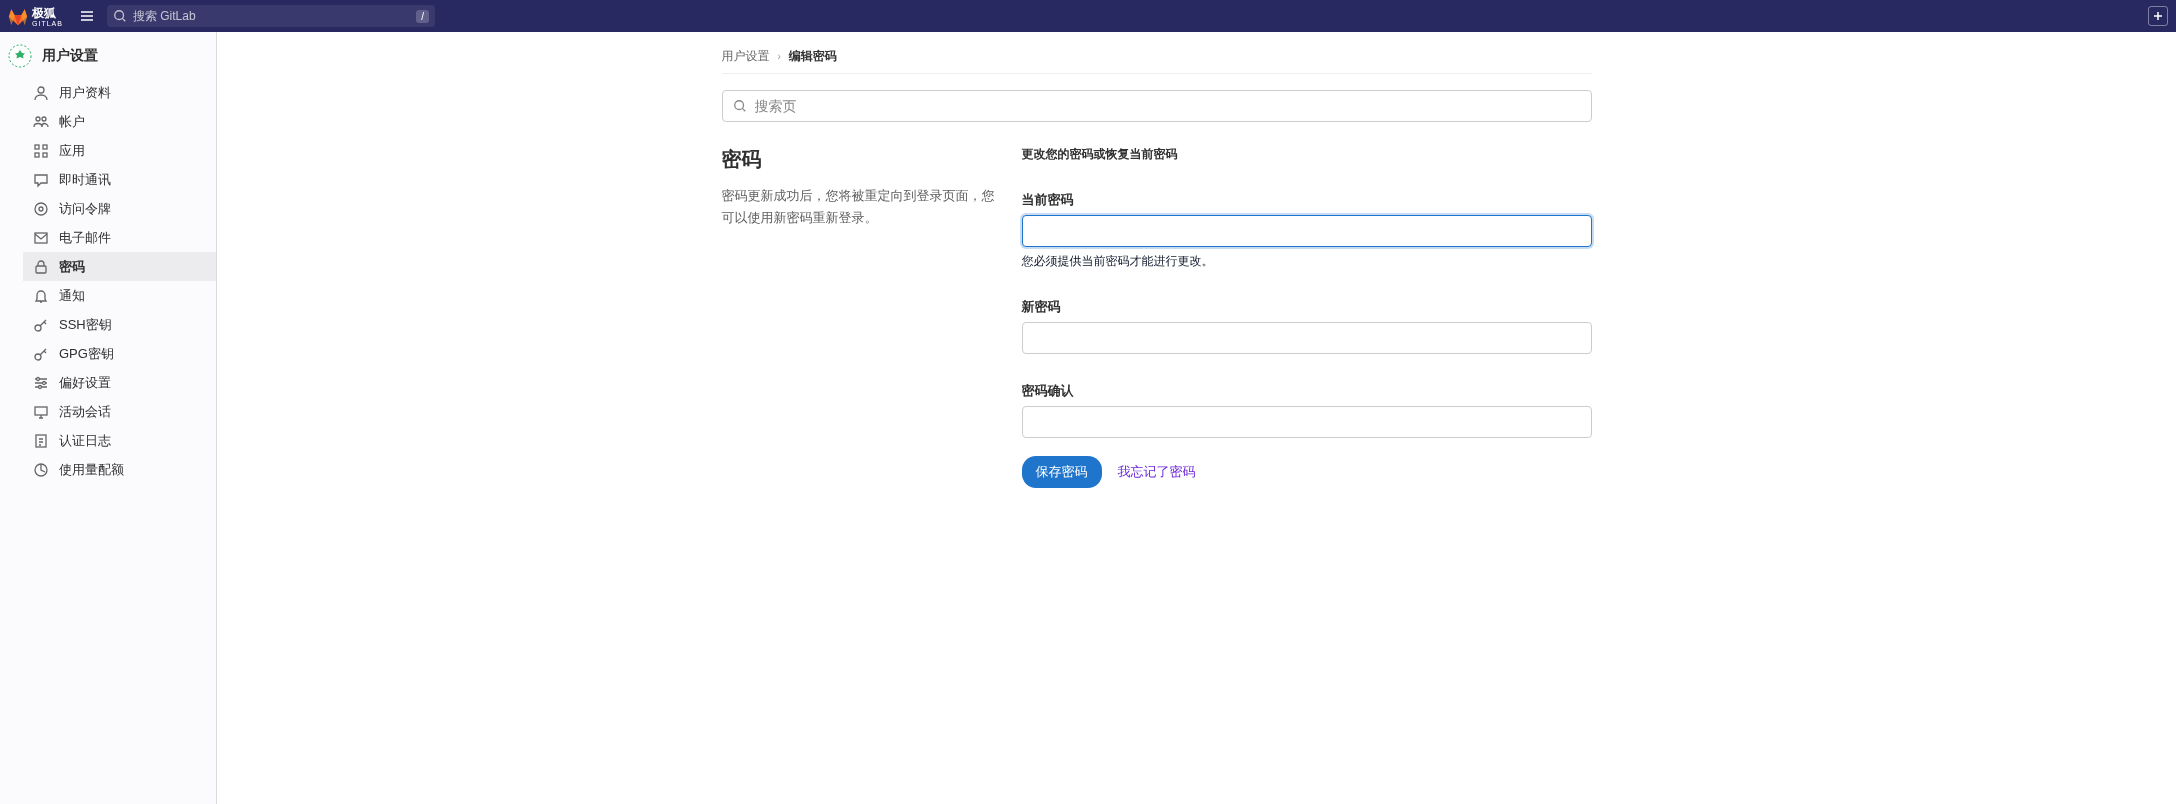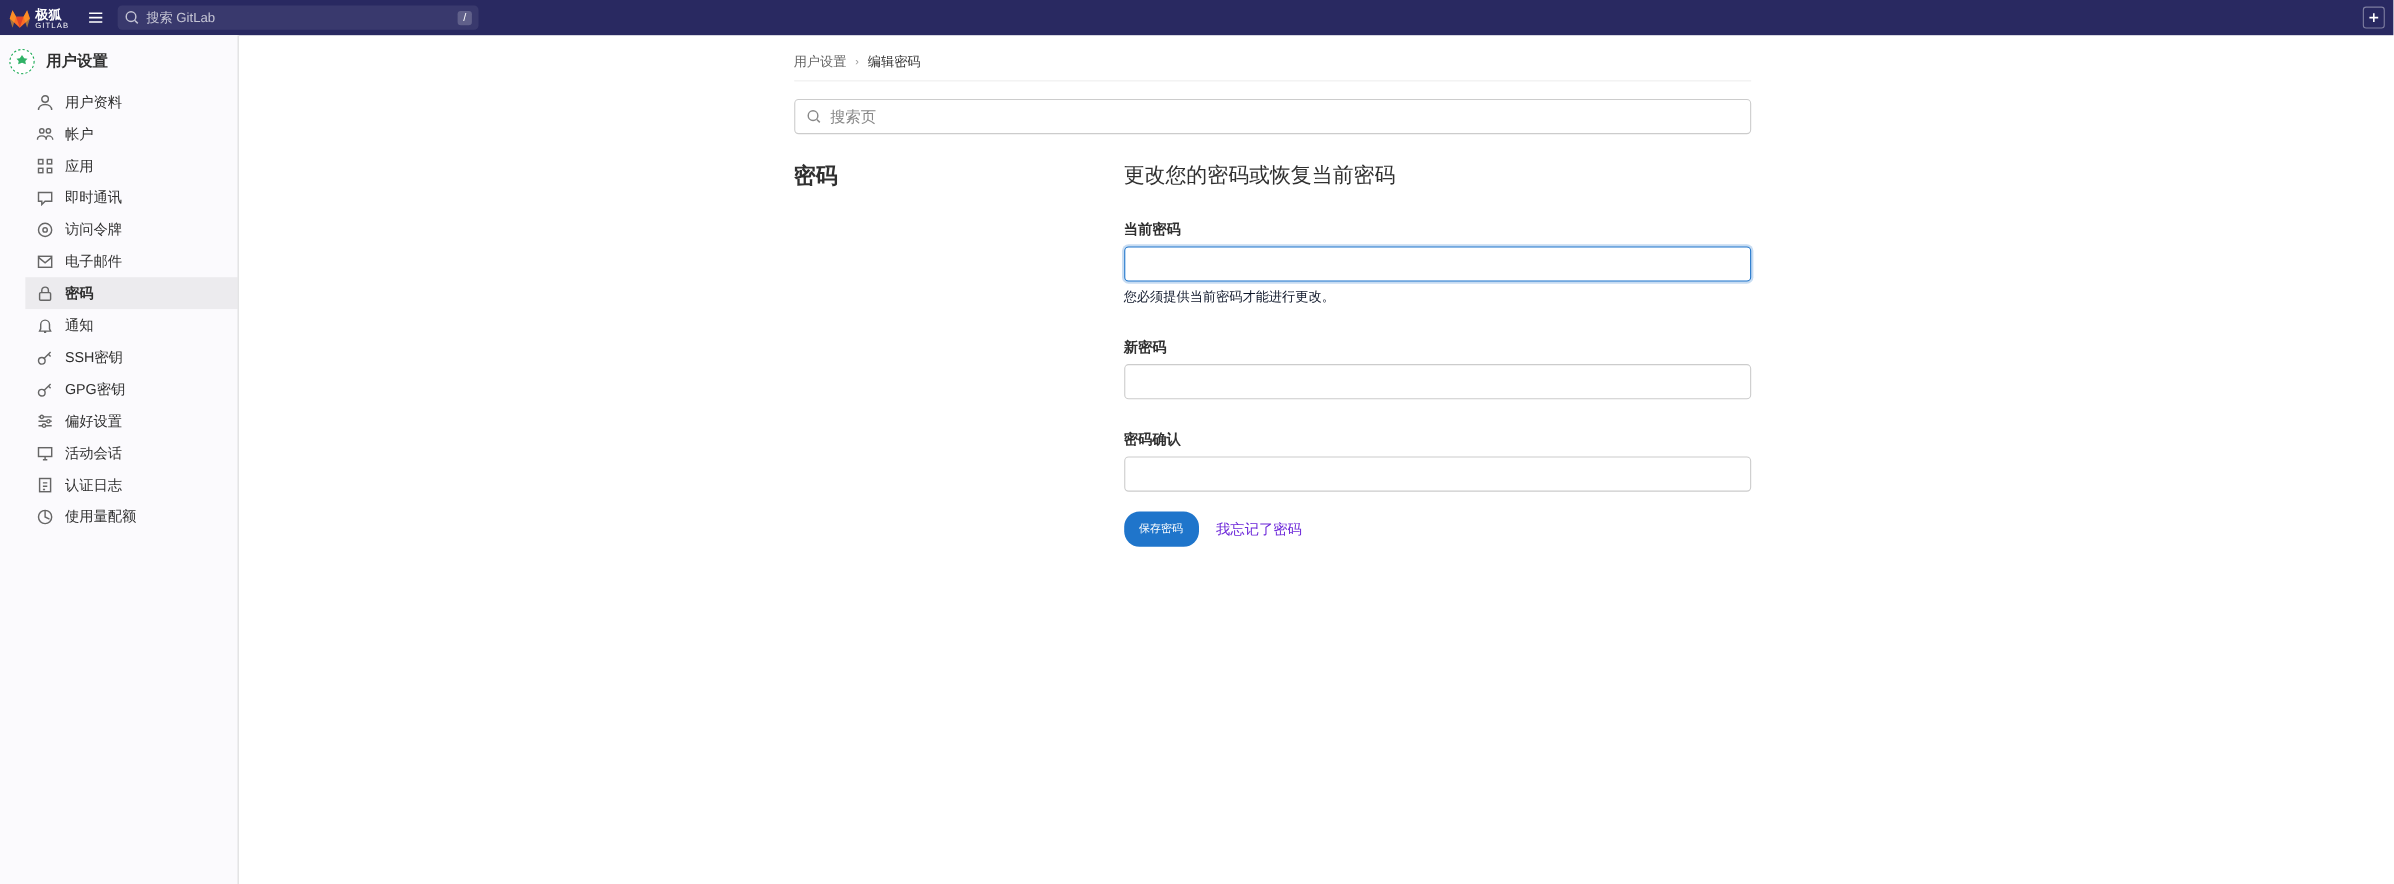--- a/index.html
+++ b/index.html
@@ -141,21 +141,21 @@
   }
   .breadcrumb {
     font-size: 12px;
     color: #666;
     display: flex;
     align-items: center;
     gap: 8px;
     margin-bottom: 8px;
   }
   .breadcrumb .sep { color: #999; font-size: 10px;}
-  .breadcrumb .current { color: #333; font-weight: 400; }
+  .breadcrumb .current { color: #333; font-weight: 700; }
   .hr { border: none; border-top: 1px solid #eee; margin: 8px 0 16px 0;}
 
   .page-search {
     display: flex;
     align-items: center;
     height: 32px;
     border: 1px solid #ccc;
     border-radius: 4px;
     padding: 0 10px;
     gap: 8px;
@@ -186,22 +186,22 @@
   }
   .col-left p {
     font-size: 13px;
     color: #5e5e5e;
     line-height: 1.7;
   }
   .col-right {
     flex: 1;
   }
   .col-right .subtitle {
-    font-weight: 400;
-    font-size: 19px;
+    font-weight: 700;
+    font-size: 12px;
     margin-bottom: 14px;
   }
   .form-group { margin-bottom: 18px; margin-top: 28px; }
   .form-group label {
     display: block;
     font-weight: 700;
     font-size: 13px;
     margin-bottom: 6px;
   }
   .form-group input {
@@ -228,21 +228,21 @@
     gap: 16px;
     margin-top: 6px;
   }
   .btn-primary {
     background: #1f75cb;
     color: #fff;
     border: none;
     height: 32px;
     padding: 0 14px;
     border-radius: 14px;
-    font-size: 10px;
+    font-size: 13px;
     cursor: pointer;
   }
   .link {
     color: #6d28d9;
     font-size: 13px;
     text-decoration: none;
     cursor: pointer;
   }
 </style>
 </head>
@@ -439,20 +439,21 @@
         <svg width="14" height="14" viewBox="0 0 16 16" fill="none" stroke="#888" stroke-width="1.5">
             <circle cx="7" cy="7" r="5"></circle>
             <path d="M11 11l3 3"></path>
           </svg>
         <input type="text" placeholder="搜索页" style="">
       </div>
 
       <div class="two-col">
         <div class="col-left">
           <h2>密码</h2>
+          <p>密码更新成功后，您将被重定向到登录页面，您可以使用新密码重新登录。</p>
         </div>
         <div class="col-right">
           <div class="subtitle">更改您的密码或恢复当前密码</div>
 
           <div class="form-group">
             <label>当前密码</label>
             <input type="password" class="focused" style="">
             <div class="help">您必须提供当前密码才能进行更改。</div>
           </div>
 

